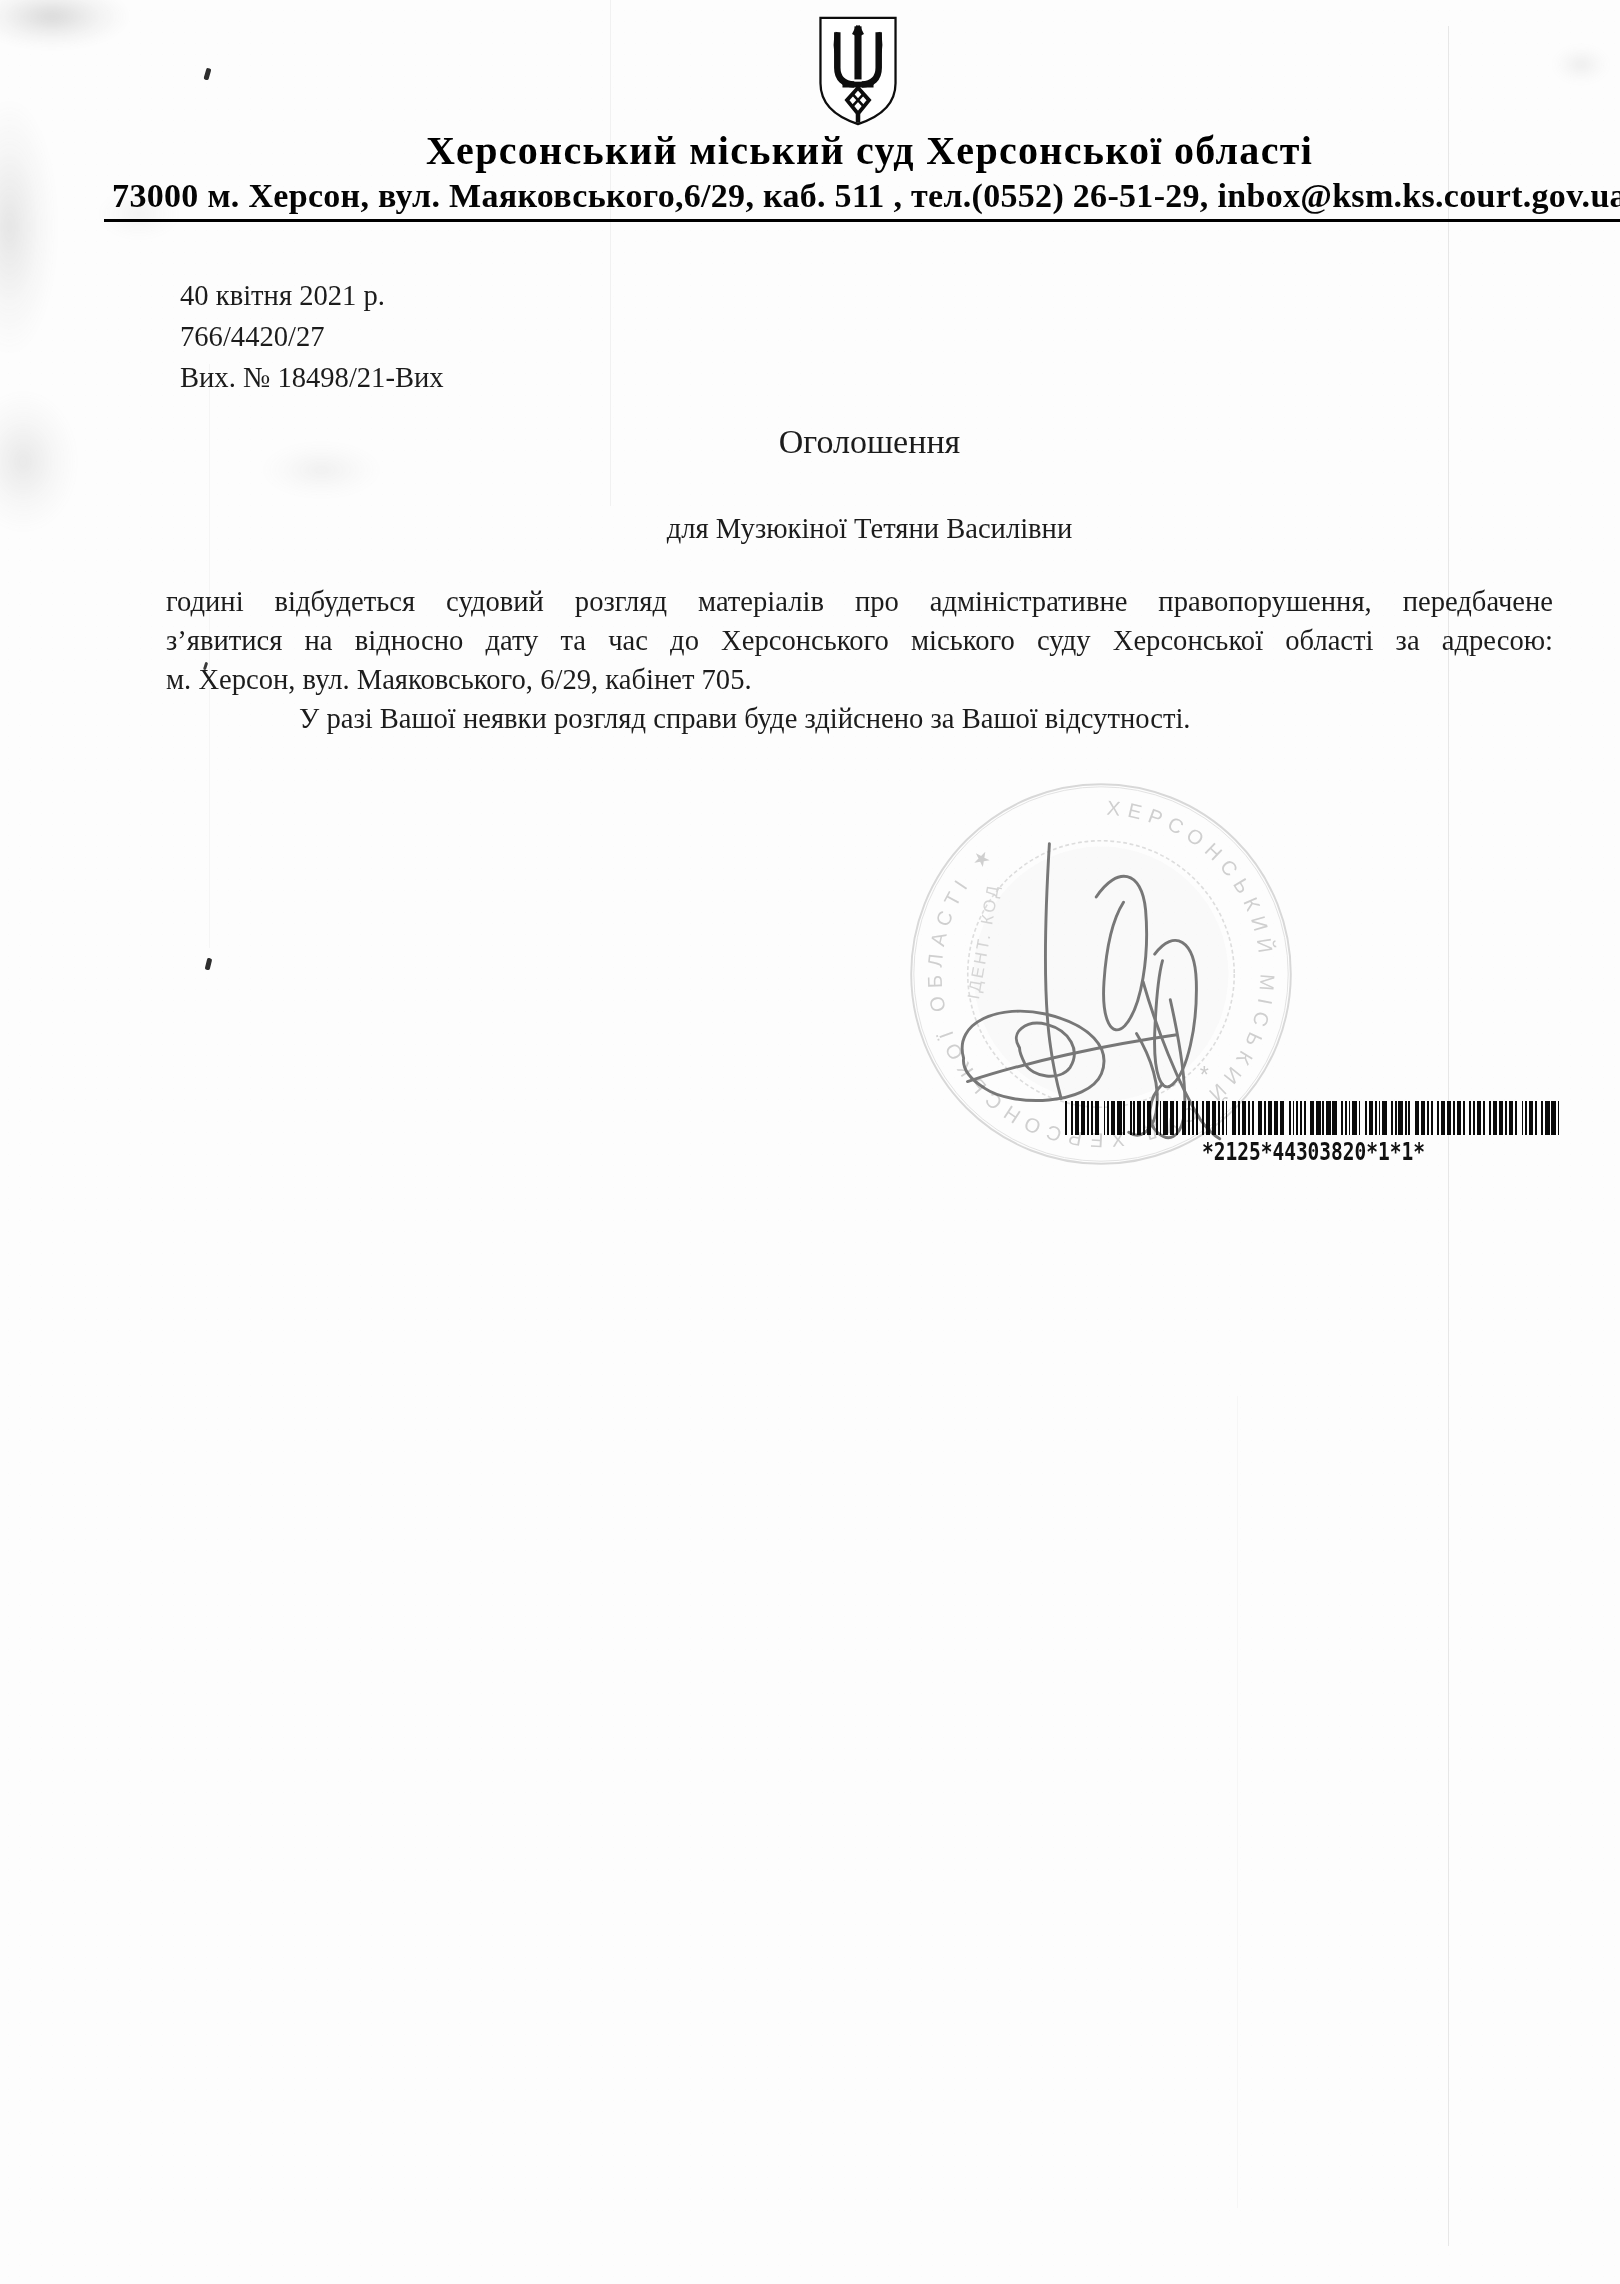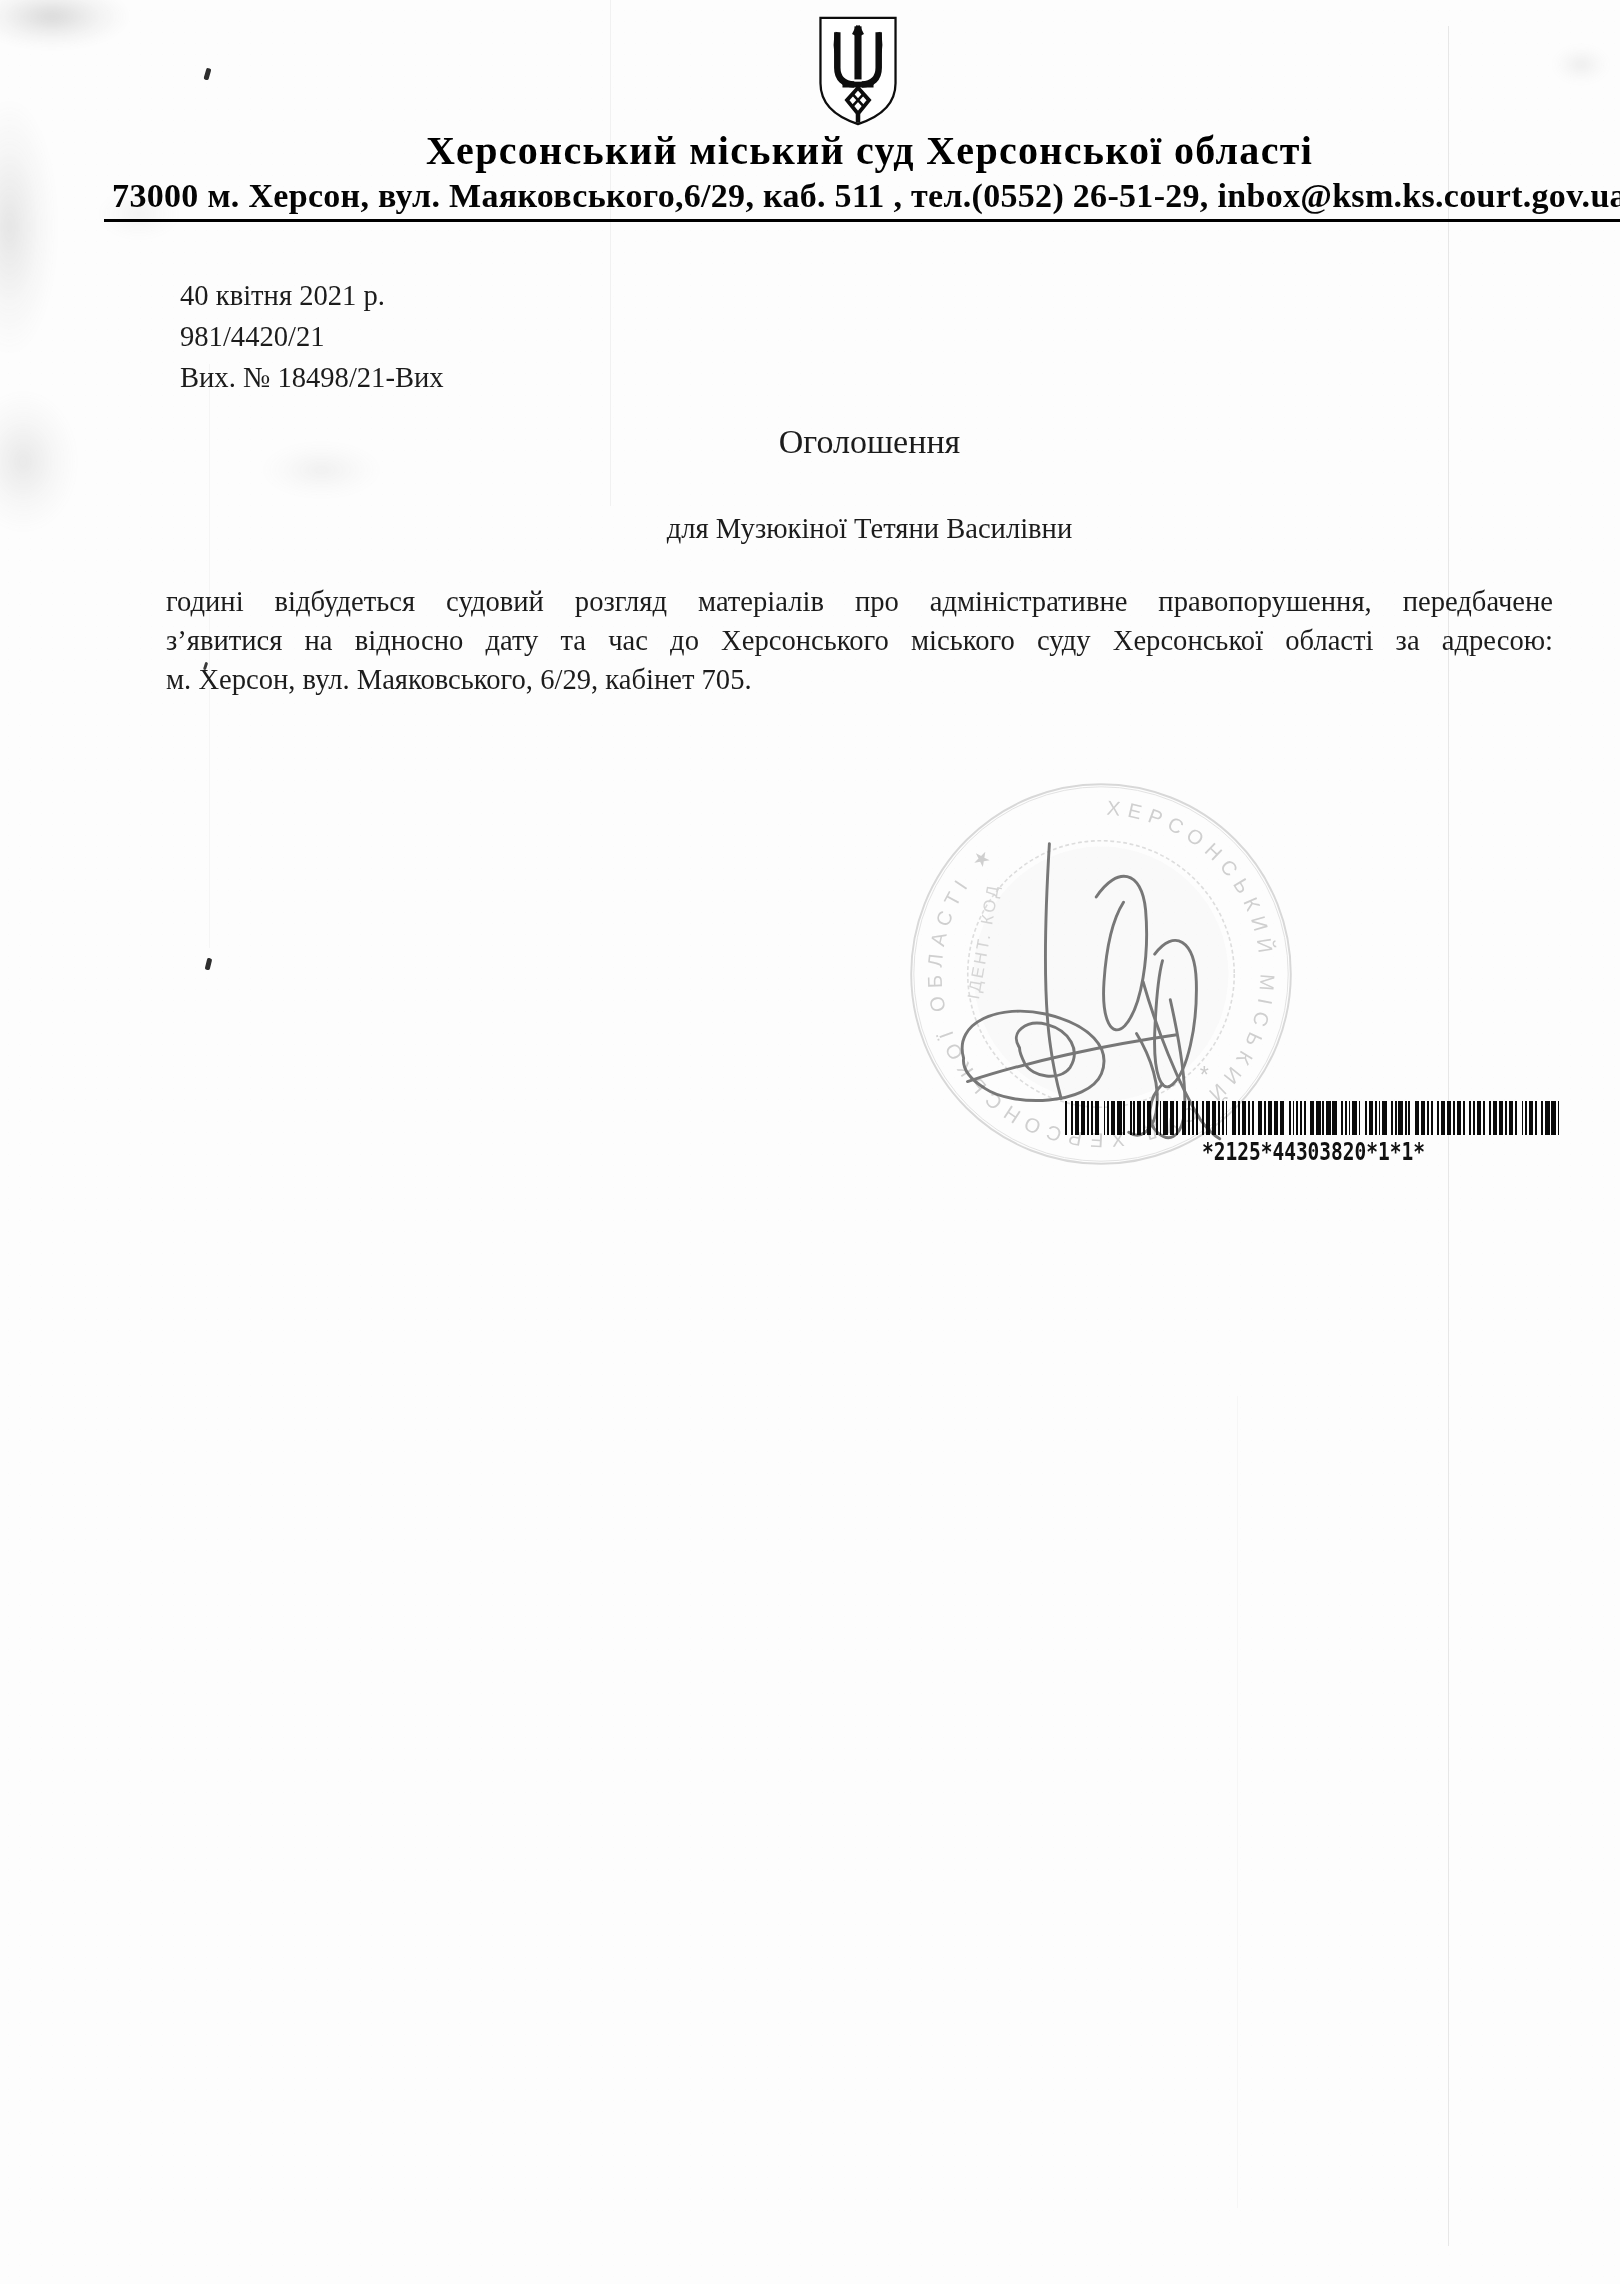--- a/index.html
+++ b/index.html
@@ -108,31 +108,32 @@
     </g>
   </svg>
 
   <div class="abs header-text">
     <div class="court-title">Херсонський міський суд Херсонської області</div>
     <div class="court-address">73000 м. Херсон, вул. Маяковського,6/29, каб. 511 , тел.(0552) 26-51-29, inbox@ksm.ks.court.gov.ua</div>
   </div>
 
   <div class="abs meta">
     <div>40 квітня 2021 р.</div>
-    <div>981/4420/21</div>
+    <div>766/4420/27</div>
     <div>Вих. № 18498/21-Вих</div>
   </div>
 
   <div class="abs announce">Оголошення</div>
   <div class="abs recipient">для Музюкіної Тетяни Василівни</div>
 
   <div class="abs body-text">
     <div class="jline">годині відбудеться судовий розгляд матеріалів про адміністративне правопорушення, передбачене</div>
     <div class="jline">з’явитися на відносно дату та час до Херсонського міського суду Херсонської області за адресою:</div>
     <div class="plain">м. Херсон, вул. Маяковського, 6/29, кабінет 705.</div>
+    <div class="plain indent">У разі Вашої неявки розгляд справи буде здійснено за Вашої відсутності.</div>
   </div>
 
 
   <svg class="abs stamp" viewBox="0 0 600 600">
     <circle cx="300" cy="300" r="292" fill="none" stroke="#d2d2d2" stroke-width="3"></circle>
     <circle cx="300" cy="300" r="288" fill="none" stroke="#dddddd" stroke-width="1.5"></circle>
     <circle cx="300" cy="300" r="205" fill="none" stroke="#d8d8d8" stroke-width="2.5" stroke-dasharray="6 4"></circle>
     <circle cx="300" cy="300" r="196" fill="rgba(190,190,190,0.07)" stroke="none"></circle>
     <defs>
       <path id="ringPath" d="M300,55 a245,245 0 1,1 -0.01,0 z" fill="none"></path>

